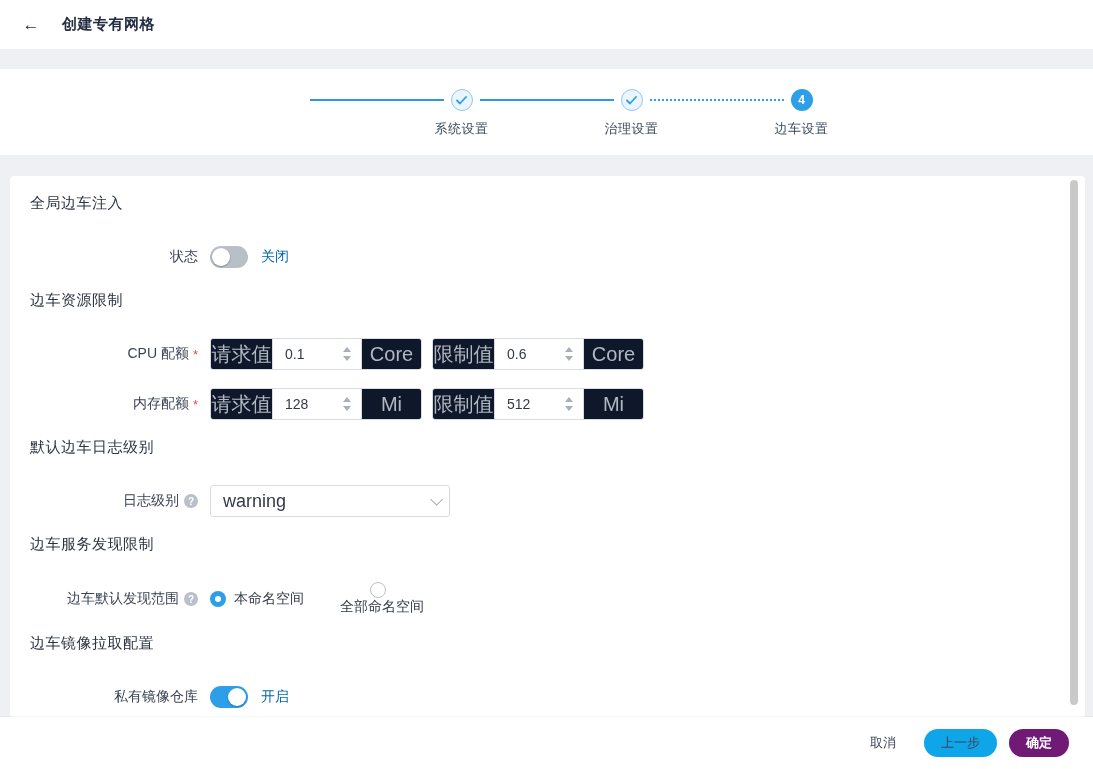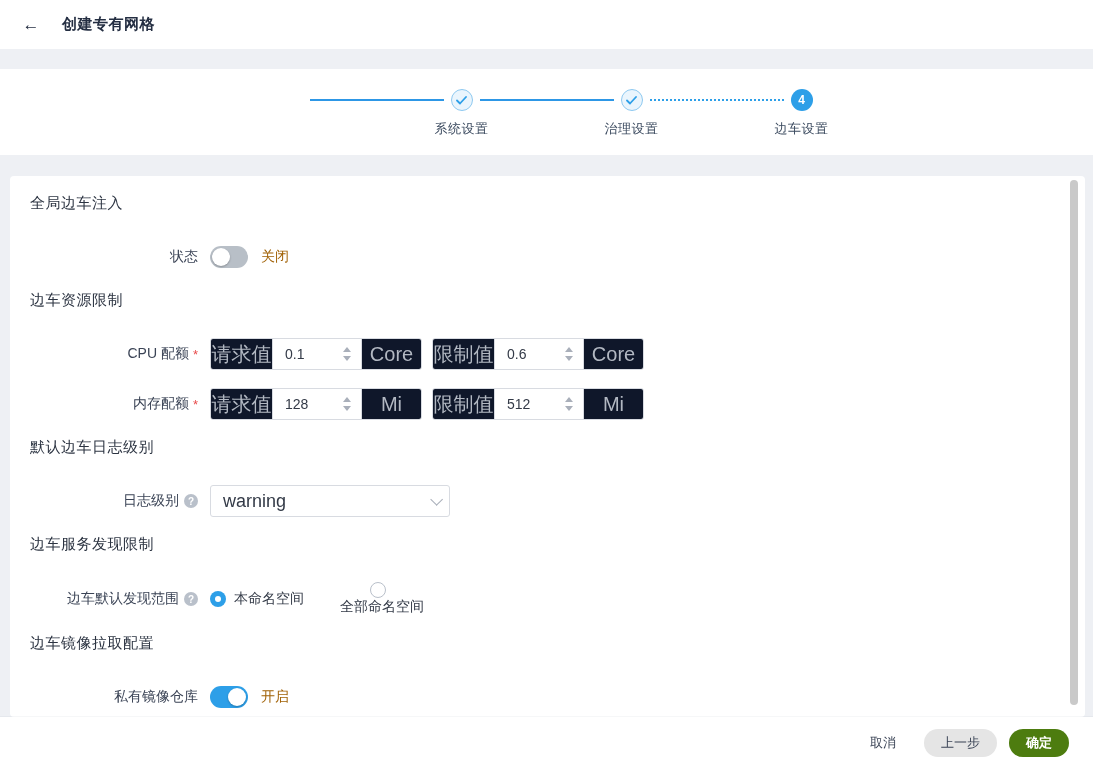--- a/index.html
+++ b/index.html
@@ -69,21 +69,21 @@
     flex-shrink: 0;
   }
   .toggle.off { background: #b8bfc7; }
   .toggle.on  { background: #2d9fe8; }
   .toggle .knob {
     position: absolute; top: 2px; width: 18px; height: 18px; border-radius: 50%;
     background: #fff; box-shadow: 0 1px 2px rgba(0,0,0,.25);
   }
   .toggle.off .knob { left: 2px; }
   .toggle.on  .knob { right: 2px; }
-  .toggle-text { margin-left: 13px; font-size: 14px; color: #a16207; }
+  .toggle-text { margin-left: 13px; font-size: 14px; color: #0369a1; }
 
   
   .input-group {
     display: flex; align-items: stretch; height: 32px;
     border: 1px solid #d8dbe1; border-radius: 3px; overflow: hidden; background: #fff;
   }
   .input-group + .input-group { margin-left: 10px; }
   .ig-affix {
     background: #0f172a; color: #b2b8c2; font-size: 20px;
     display: flex; align-items: center; padding: 0 12px; white-space: nowrap;
@@ -132,22 +132,22 @@
 
   
   .footer {
     position: absolute; left: 0; bottom: 0; width: 1093px; height: 52px;
     background: #fff; display: flex; align-items: center; justify-content: flex-end;
     padding-right: 24px; box-shadow: 0 -1px 0 rgba(36,46,66,.04);
   }
   .btn { height: 28px; border: none; border-radius: 14px; font-size: 13px;
     font-family: inherit; cursor: pointer; display: inline-flex; align-items: center; }
   .btn-text { background: transparent; color: #3b4456; padding: 0 6px; margin-right: 22px; }
-  .btn-prev { background: #e5e5e5; color: #3b4456; padding: 0 17px; margin-right: 12px; }
-  .btn-confirm { background: #4d7c0f; color: #fff; padding: 0 17px; font-weight: bold; }
+  .btn-prev { background: #0ea5e9; color: #3b4456; padding: 0 17px; margin-right: 12px; }
+  .btn-confirm { background: #701a75; color: #fff; padding: 0 17px; font-weight: bold; }
 
   .check-icon-svg { display: block; }
 </style>
 </head>
 <body>
 
 <div class="header">
   <div class="back-btn">←</div>
   <div class="header-title">创建专有网格</div>
 </div>

